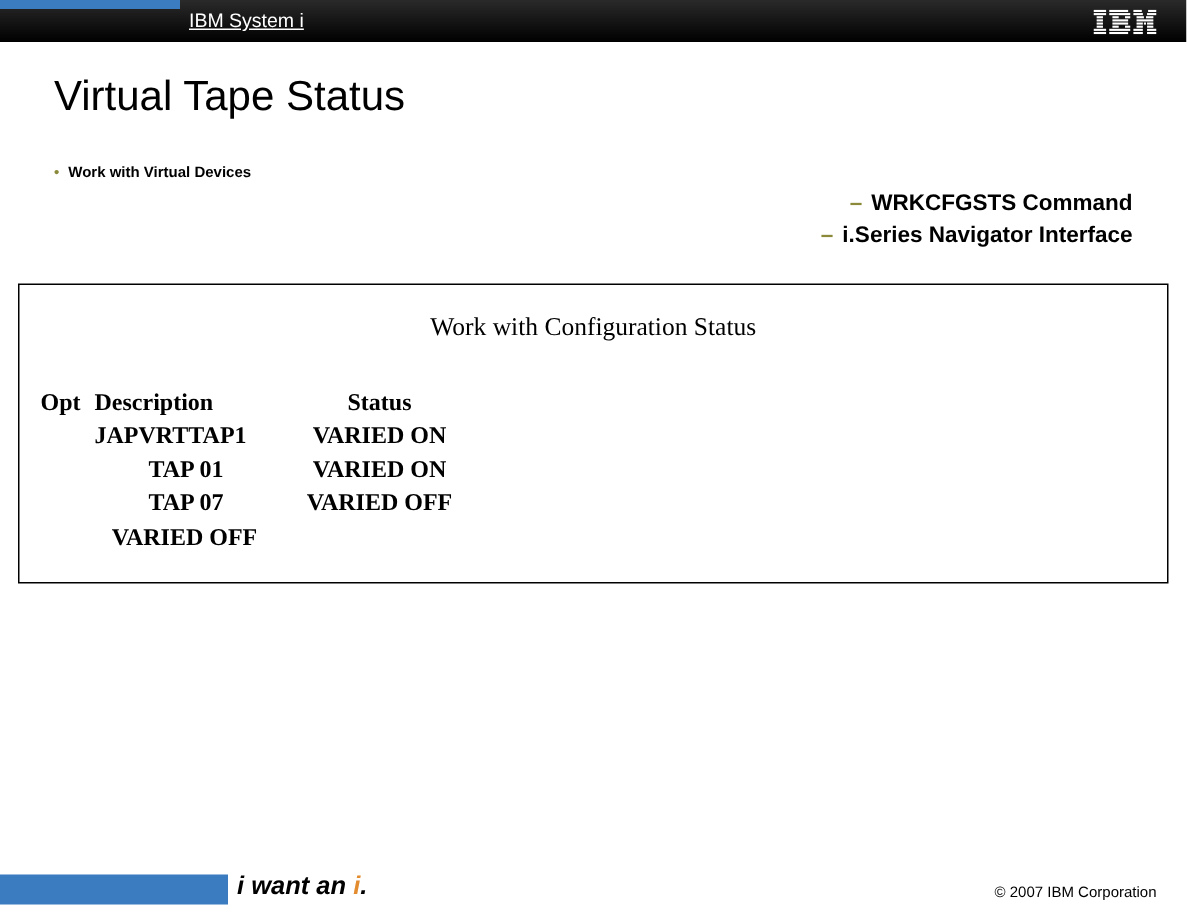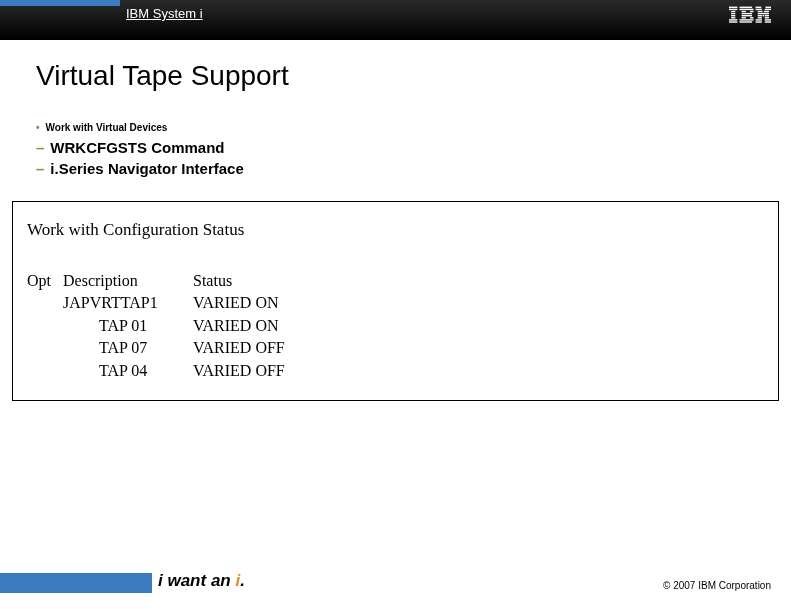--- a/index.html
+++ b/index.html
@@ -1,39 +1,39 @@
 <!DOCTYPE html>
 <html><head>
   <meta charset="utf-8">
   <style>
     * { margin: 0; padding: 0; box-sizing: border-box; }
     body { width: 791px; height: 609px; font-family: Arial, sans-serif; background: #fff; position: relative; }
-    .header-bar { background: linear-gradient(to bottom, #2a2a2a, #000); height: 40px; position: relative; }
+    .header-bar { background: linear-gradient(to bottom, #2a2a2a, #000); height: 28px; position: relative; }
     .header-bar::before { content: ''; position: absolute; left: 0; top: 0; width: 120px; height: 6px; background: #3b7bbf; }
     .header-text { position: absolute; left: 126px; top: 6px; color: #fff; font-size: 13px; text-decoration: underline; }
     .ibm-logo { position: absolute; right: 20px; top: 6px; }
     .title { font-size: 28px; font-weight: normal; margin: 20px 0 30px 36px; color: #000; }
     .content { margin: 0 36px; }
     .bullet-main { font-size: 10px; font-weight: bold; margin-bottom: 6px; }
     .bullet-main .bullet-dot { color: #8a8a3a; margin-right: 6px; }
-    .sub-bullet { font-size: 15px; font-weight: bold; margin-bottom: 4px; }
+    .sub-bullet { font-size: 15px; font-weight: bold; margin-left: 24px; margin-bottom: 4px; text-align: right; }
     .sub-bullet .dash { color: #8a8a3a; margin-right: 6px; }
     .panel { border: 1px solid #000; margin: 24px 12px 0 12px; padding: 18px 14px; font-family: 'Times New Roman', serif; font-size: 16px; }
-    .panel-title { text-align: left; margin-bottom: 30px; font-size: 17px; }
+    .panel-title { text-align: center; margin-bottom: 30px; font-size: 17px; }
     .panel-instructions { margin-bottom: 20px; line-height: 1.4; }
     .panel-instructions .line { display: block; }
     .panel-instructions .indent { padding-left: 12px; }
-    .table { font-family: 'Times New Roman', serif; }
+    .table { font-family: 'Times New Roman', serif; font-weight: bold; }
     .table-row { display: flex; line-height: 1.4; }
     .col-opt { width: 36px; }
     .col-desc { width: 130px; }
-    .col-status { width: 120px; }
+    .col-status { width: 120px; text-align: center; }
     .col-job { flex: 1; }
     .indent-desc { padding-left: 36px; }
-    .footer { position: absolute; bottom: 12px; left: 0; right: 0; height: 28px; }
+    .footer { position: absolute; bottom: 2px; left: 0; right: 0; height: 28px; }
     .footer-bar { position: absolute; left: 0; top: 4px; width: 152px; height: 20px; background: #3b7bbf; }
     .footer-text { position: absolute; left: 158px; top: 2px; font-size: 17px; font-weight: bold; font-style: italic; color: #000; }
     .footer-text .orange { color: #e28b2f; }
     .copyright { position: absolute; right: 20px; bottom: 6px; font-size: 10px; color: #000; }
     svg.ibm { width: 42px; height: 18px; }
   </style>
 </head>
 <body>
 
 <div class="header-bar">
@@ -73,21 +73,21 @@
           <rect x="51" y="15" width="6" height="2"></rect>
           <rect x="38" y="18" width="9" height="2"></rect>
           <rect x="51" y="18" width="9" height="2"></rect>
           <rect x="38" y="21" width="9" height="2"></rect>
           <rect x="51" y="21" width="9" height="2"></rect>
       </g>
     </svg>
   </span>
 </div>
 
-<h1 class="title">Virtual Tape Support</h1>
+<h1 class="title">Virtual Tape Status</h1>
 
 <div class="content">
   <div class="bullet-main">
     <span class="bullet-dot">•</span><span>Work with Virtual Devices</span>
   </div>
   <div class="sub-bullet">
     <span class="dash">–</span><span>WRKCFGSTS Command</span>
   </div>
   <div class="sub-bullet">
     <span class="dash">–</span><span>i.Series Navigator Interface</span>
@@ -112,21 +112,20 @@
       <span class="col-desc indent-desc">TAP 01</span>
       <span class="col-status">VARIED ON</span>
     </div>
     <div class="table-row">
       <span class="col-opt"></span>
       <span class="col-desc indent-desc">TAP 07</span>
       <span class="col-status">VARIED OFF</span>
     </div>
     <div class="table-row">
       <span class="col-opt"></span>
-      <span class="col-desc indent-desc">TAP 04</span>
       <span class="col-status">VARIED OFF</span>
     </div>
   </div>
 </div>
 
 <div class="footer">
   <div class="footer-bar"></div>
   <div class="footer-text">
     <span>i want an </span><span class="orange">i</span><span>.</span>
   </div>

